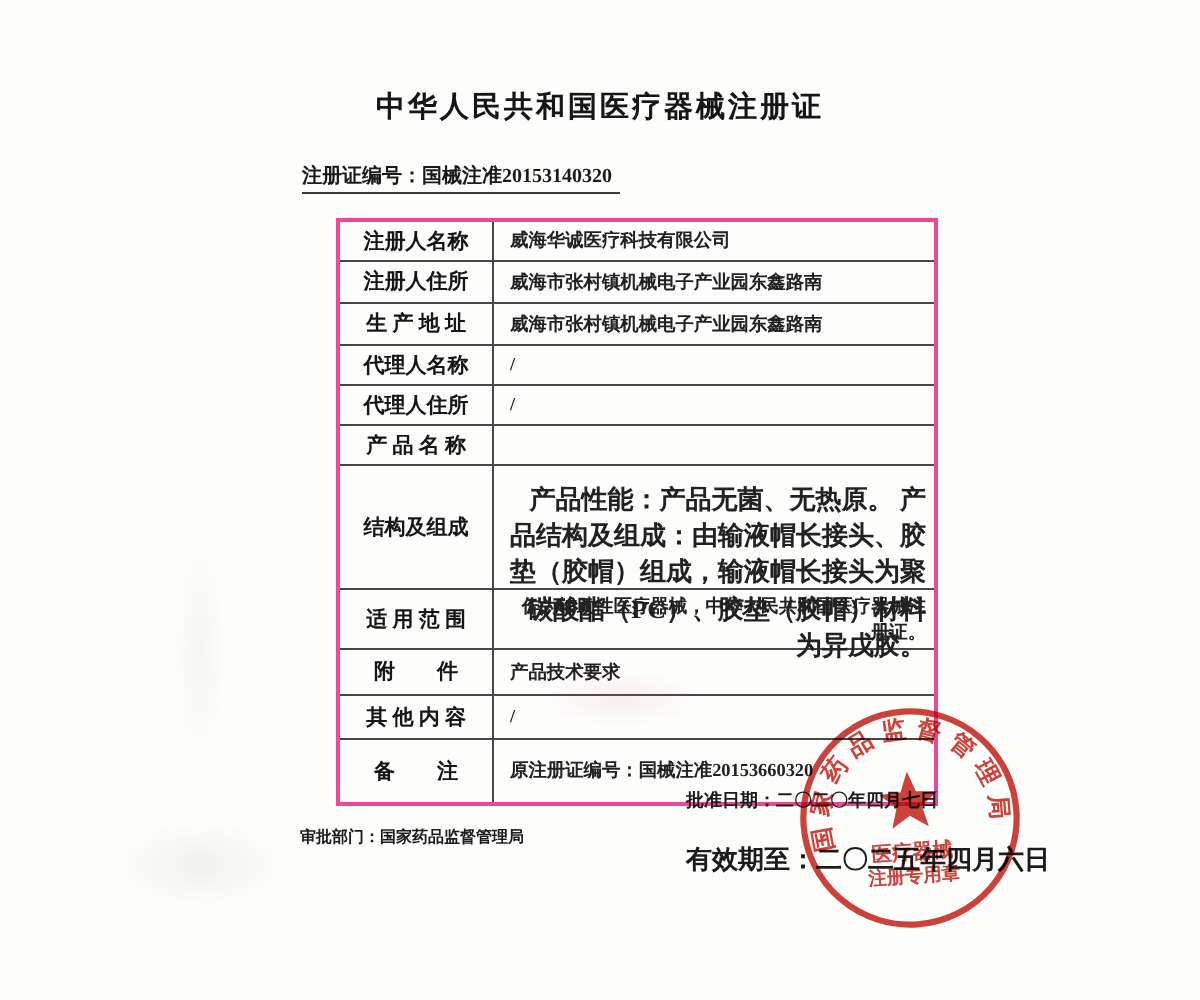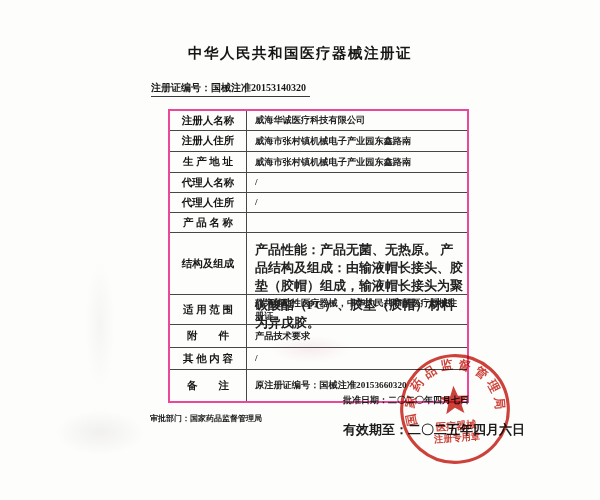--- a/index.html
+++ b/index.html
@@ -37,21 +37,21 @@
   .cell-label{
     width:77px;min-width:77px;border-right:1px solid #474747;
     display:flex;align-items:center;justify-content:center;
     font-size:10.5px;font-weight:bold;color:#161616;
     text-align:center;box-sizing:border-box;padding:0 4px;
     white-space:nowrap;
   }
   .cell-value{
     flex:1;display:flex;align-items:center;
     font-size:9.2px;font-weight:600;color:#222;
-    padding:1px 4px 1px 8px;line-height:1.4;box-sizing:border-box;
+    padding:1px 4px 1px 8px;line-height:1.4;box-sizing:border-box;text-align:right;
   }
   .row-tall .cell-value{align-items:flex-start;padding-top:8px;font-size:13px;}
   .footer-dept{
     position:absolute;left:150px;top:413px;
     font-size:8px;font-weight:bold;color:#1c1c1c;white-space:nowrap;
   }
   .footer-date1{
     position:absolute;left:343px;top:394px;
     font-size:9px;font-weight:bold;color:#1c1c1c;white-space:nowrap;
   }

